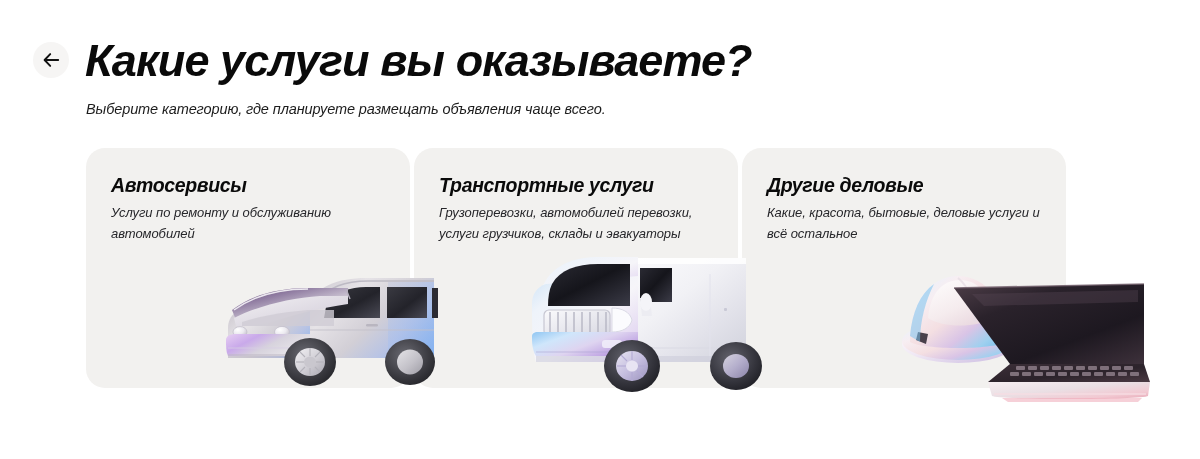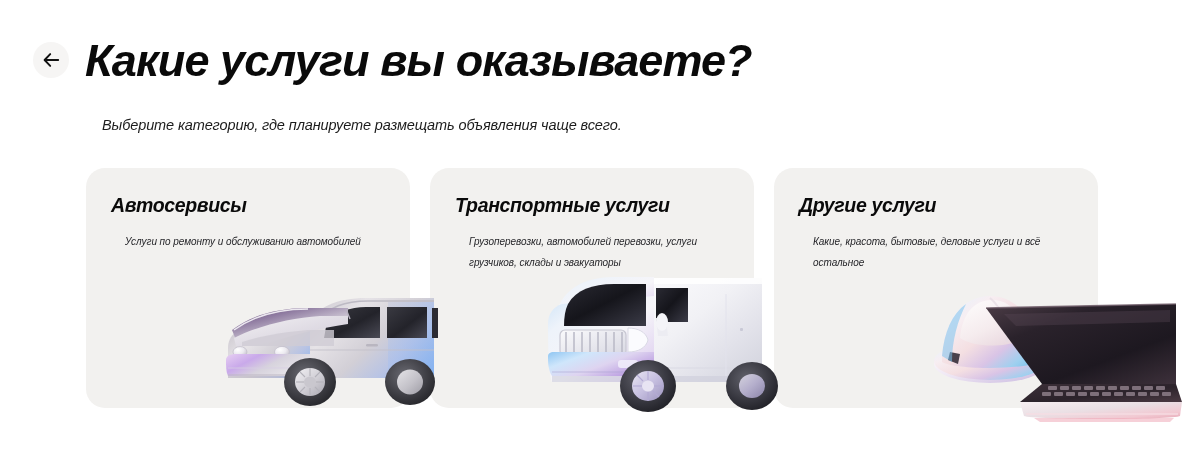--- a/index.html
+++ b/index.html
@@ -32,36 +32,35 @@
     margin:0;
     font-size:45px;
     line-height:54px;
     font-weight:bold;
     letter-spacing:-0.9px;
     color:#0a0a0a;
     white-space:nowrap;
   }
   .page-subtitle{
     position:absolute;left:86px;top:99px;
-    margin:16px;
+    margin:0;
     font-size:14.5px;
     line-height:20px;
     font-weight:normal;
     letter-spacing:-0.1px;
     color:#1c1c1c;
     white-space:nowrap;
   }
 
   
   .cards{
     position:absolute;left:86px;top:148px;
     width:1030px;height:260px;
     display:flex;
-    gap:20px;
-    align-items:flex-end;
+    gap:4px;
   }
   .card{
     position:relative;
     width:324px;
     height:240px;
     border-radius:19px;
     background:#f2f1ef;
     cursor:pointer;
     overflow:visible;
   }
@@ -76,22 +75,22 @@
   }
   .card-title{
     margin:0 0 5px 0;
     font-size:19.5px;
     line-height:25px;
     font-weight:bold;
     letter-spacing:-0.35px;
     color:#0a0a0a;
   }
   .card-desc{
-    margin:14px;
-    font-size:10px;
+    margin:0;
+    font-size:13px;
     line-height:20.5px;
     font-weight:normal;
     letter-spacing:-0.05px;
     color:#26262a;
   }
   .card-art{
     position:absolute;
     z-index:2;
     pointer-events:none;
   }
@@ -343,21 +342,21 @@
           <ellipse cx="222" cy="122" rx="13" ry="12" fill="url(#vanRim)" opacity="0.85"></ellipse>
 
           <rect x="210" y="64" width="3" height="3" rx="1" fill="#c9c9d6"></rect>
         </svg>
       </div>
     </div>
 
     <div class="card">
       <div class="card-clip"></div>
       <div class="card-text">
-        <p class="card-title">Другие услуги</p>
+        <p class="card-title">Другие деловые</p>
         <p class="card-desc">Какие, красота, бытовые, деловые услуги и всё остальное</p>
       </div>
 
       <div class="card-art art-laptop">
         <svg viewBox="0 0 260 165" width="260" height="165" xmlns="http://www.w3.org/2000/svg">
           <defs>
             <linearGradient id="hatG" x1="0.05" y1="0.1" x2="0.95" y2="0.95">
               <stop offset="0%" stop-color="#e9f2fb"></stop>
               <stop offset="22%" stop-color="#f7eef2"></stop>
               <stop offset="48%" stop-color="#f4dfe2"></stop>

